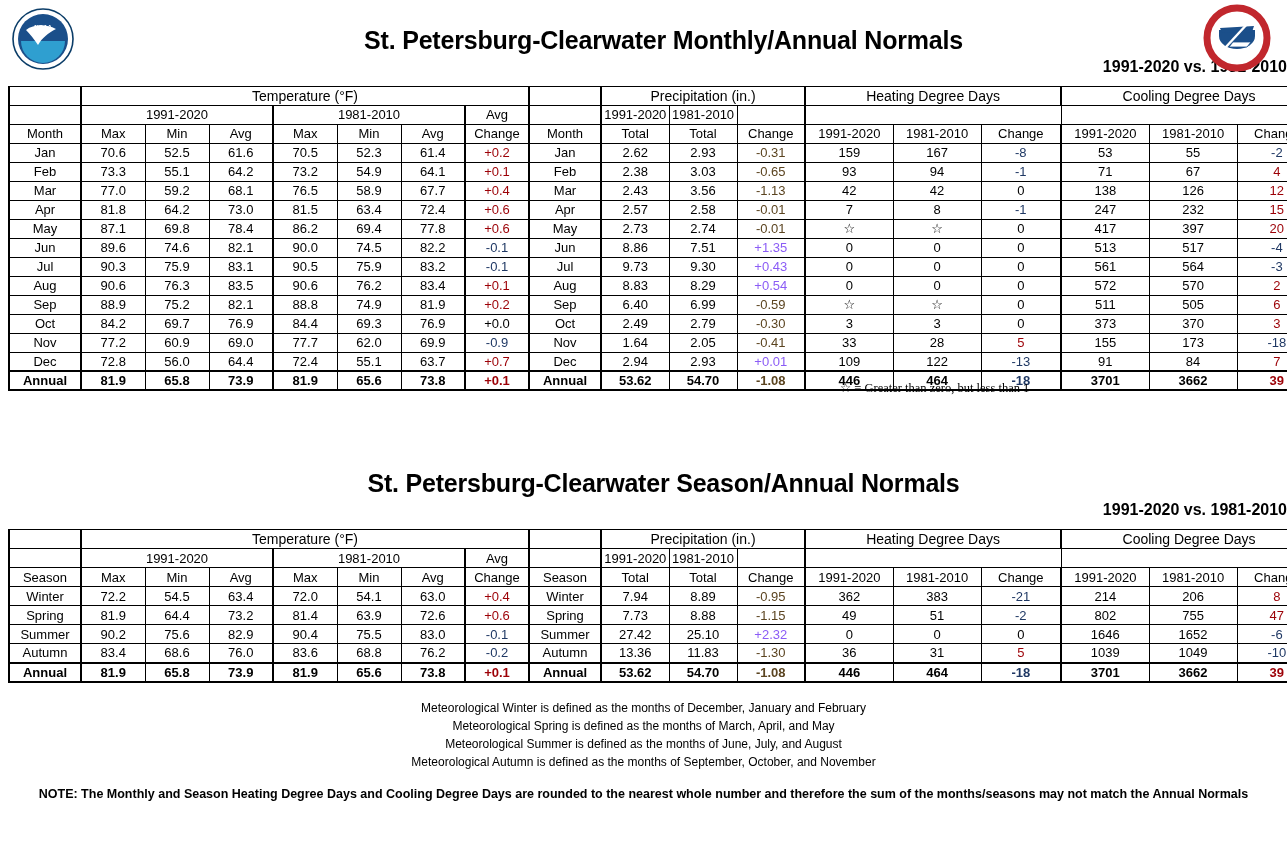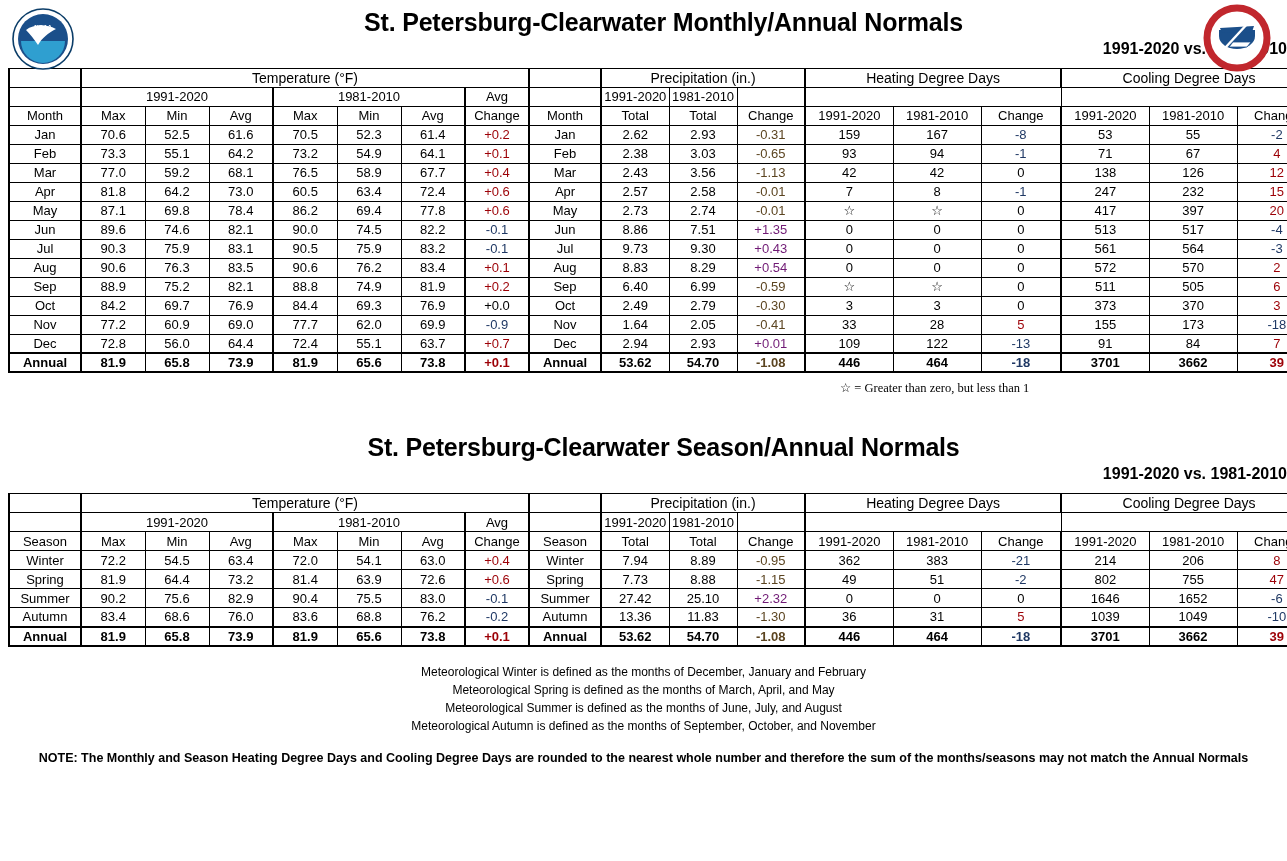--- a/index.html
+++ b/index.html
@@ -7,21 +7,21 @@
     margin: 0; padding: 0;
     width: 1287px; height: 861px;
     background: #ffffff;
     font-family: "Liberation Sans", sans-serif;
     color: #000000;
     overflow: hidden;
   }
   .page { position: relative; width: 1287px; height: 861px; }
 
   
-  .title-block { text-align: center; padding-top: 8px; margin-left: 40px; }
+  .title-block { text-align: center; padding-top: 26px; margin-left: 40px; }
   .title-main {
     font-size: 25px; font-weight: bold; letter-spacing: -0.2px;
     line-height: 1.15;
   }
   .title-sub {
     font-size: 16px; font-weight: bold; margin-top: 3px; text-align: right;
   }
 
   .noaa-logo {
     position: absolute; left: 12px; top: 8px;
@@ -70,21 +70,21 @@
   .edge-r { border-right: 2px solid #000 !important; }
 
   
   tr.annual td { border-top: 2px solid #000; font-weight: bold; }
   tr.last td { border-bottom: 2px solid #000; }
 
   
   .pos-temp { background: #f8cbcd; color: #9c0006; font-weight: bold; }
   .neg-temp { background: #bdd7ee; color: #1f3864; font-weight: bold; }
   .zero-temp { background: #ffffff; color: #000000; }
-  .pos-precip { background: #c6efce; color: #701a75; font-weight: bold; }
+  .pos-precip { background: #c6efce; color: #8b5cf6; font-weight: bold; }
   .neg-precip { background: #ddcbb0; color: #5b4420; font-weight: bold; }
 
   
   .star-note {
     position: absolute;
     left: 840px;
     font-size: 12.5px;
     white-space: nowrap;
   }
 
@@ -257,21 +257,21 @@
             <td class="zero-temp sep-r">0</td>
             <td>138</td>
             <td>126</td>
             <td class="pos-temp edge-r">12</td>
           </tr>
           <tr>
             <td class="rowlab edge-l">Apr</td>
             <td class="sep-l">81.8</td>
             <td>64.2</td>
             <td>73.0</td>
-            <td class="sep-l">60.5</td>
+            <td class="sep-l">81.5</td>
             <td>63.4</td>
             <td>72.4</td>
             <td class="pos-temp sep-l sep-r">+0.6</td>
             <td class="rowlab">Apr</td>
             <td class="sep-l">2.57</td>
             <td>2.58</td>
             <td class="neg-precip sep-r">-0.01</td>
             <td>7</td>
             <td>8</td>
             <td class="neg-temp sep-r">-1</td>

